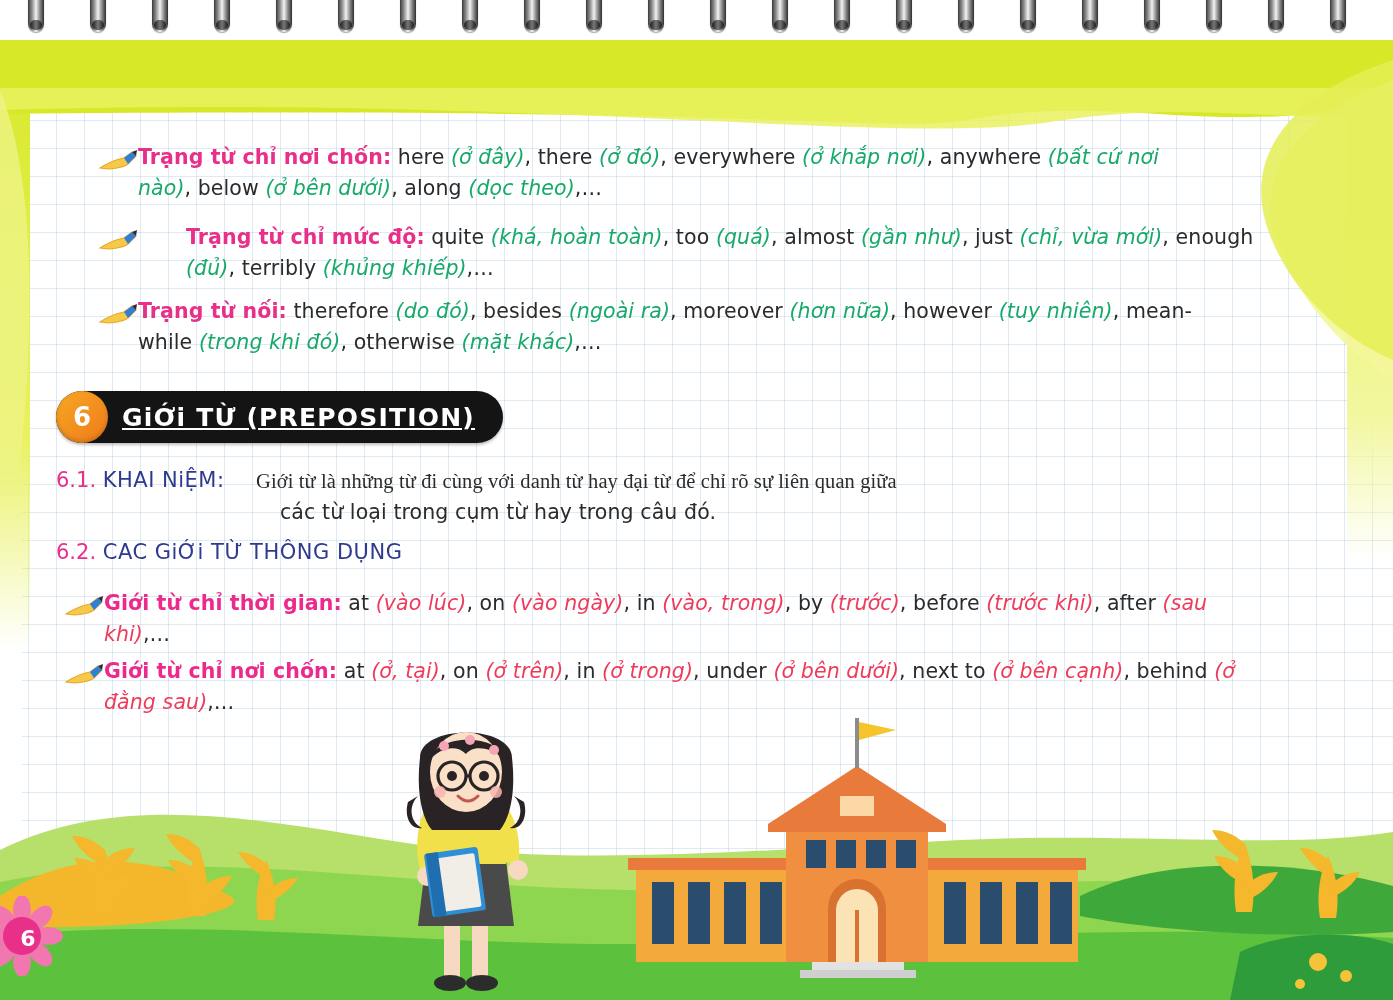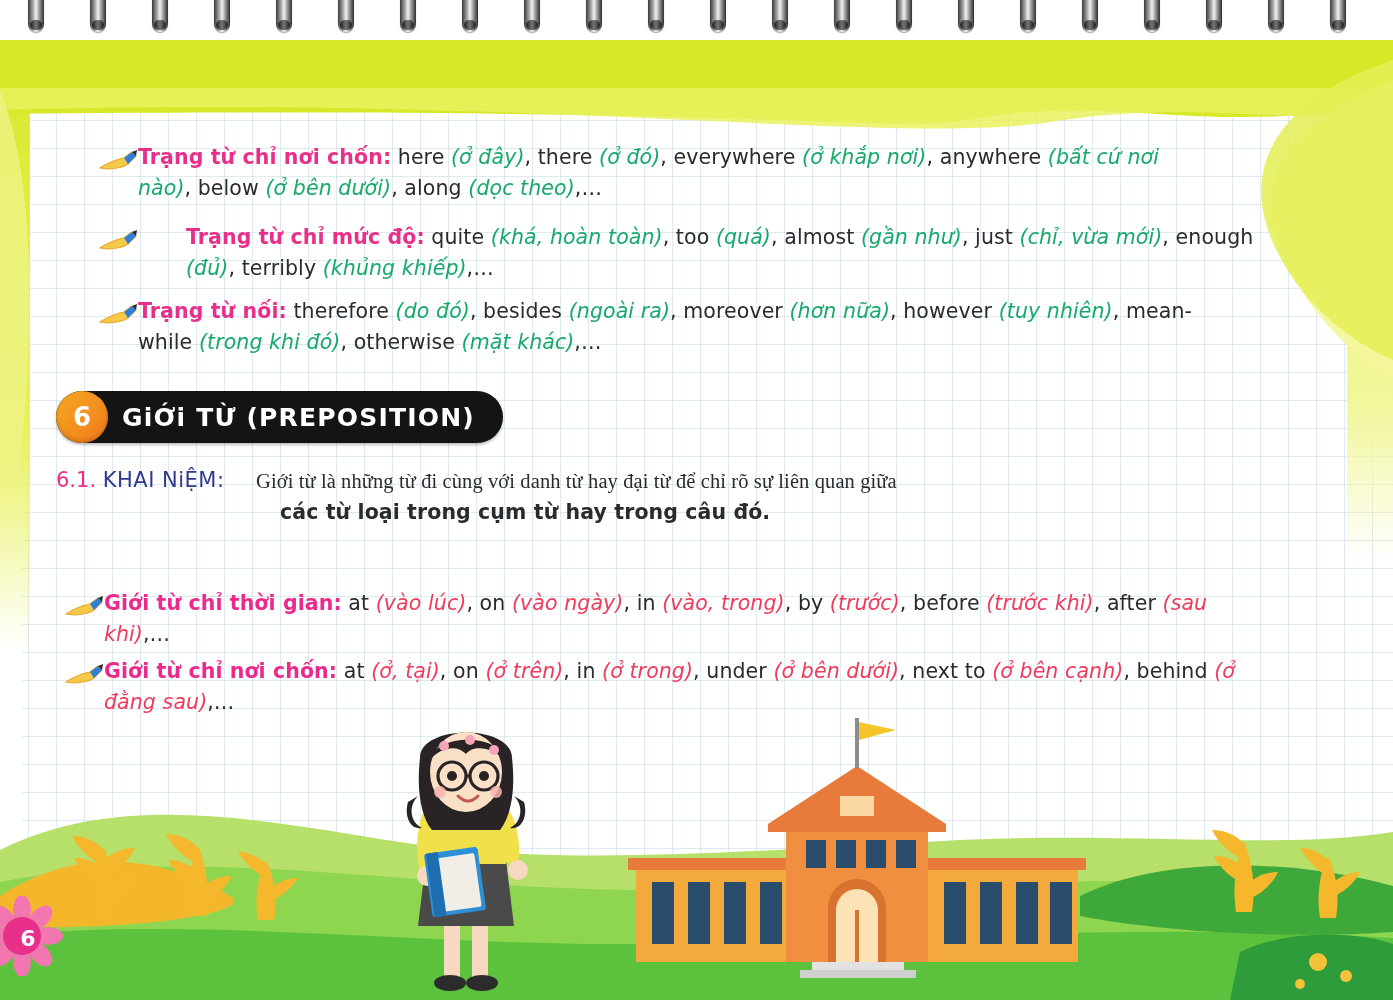--- a/index.html
+++ b/index.html
@@ -93,21 +93,21 @@
     box-shadow: 0 2px 3px rgba(0,0,0,0.25);
   }
   .sec-num {
     width:52px; height:52px; border-radius:50%;
     background:linear-gradient(135deg,#f7a823,#ef7a1b);
     color:#ffffff; font-weight:bold; font-size:26px;
     display:flex; align-items:center; justify-content:center;
     margin-right:14px; box-shadow:inset 0 -2px 4px rgba(0,0,0,0.18);
   }
   .sec-title {
-    color:#ffffff; font-size:25px; font-weight:bold; letter-spacing:1.2px;
+    color:#ffffff; font-size:25px; font-weight:bold; letter-spacing:1.2px;text-decoration:underline;
   }
 
   .sub-head { position:absolute; font-size:21px; font-weight:normal; }
   .sub-num { color:#e8308a; }
   .sub-txt { color:#2f3a8f; letter-spacing:0.5px; }
 
   .page-num {
     position:absolute; left:6px; bottom:40px; width:44px; height:44px;
     z-index:30; display:flex; align-items:center; justify-content:center;
     color:#ffffff; font-weight:bold; font-size:22px;
@@ -360,22 +360,26 @@
     <div class="sec-pill">
       <div class="sec-num">6</div>
       <div class="sec-title">GiỚi TỪ (PREPOSITION)</div>
     </div>
 
     <div class="sub-head" style="left:56px; top:468px;">
       <span class="sub-num">6.1.</span>
       <span class="sub-txt">KHAI NiỆM:</span>
     </div>
     <div class="ln t-dark" style="position:absolute; left:256px; top:466px; width:1040px;font-family:Liberation Serif, serif;">Giới từ là những từ đi cùng với danh từ hay đại từ để chỉ rõ sự liên quan giữa</div>
-    <div class="ln t-dark" style="position:absolute; left:280px; top:497px; width:1040px;font-weight:bold;">các từ loại trong cụm từ hay trong câu đó.</div>
-
+    <div class="ln t-dark" style="position:absolute; left:280px; top:497px; width:1040px;">các từ loại trong cụm từ hay trong câu đó.</div>
+
+    <div class="sub-head" style="left:56px; top:540px;">
+      <span class="sub-num">6.2.</span>
+      <span class="sub-txt">CAC GiỚi TỪ THÔNG DỤNG</span>
+    </div>
 
     <div class="bullet-row" style="left:62px; top:588px; width:1260px;">
       <span class="pen-icon">
         <svg viewBox="0 0 42 26" width="42" height="26">
           <path d="M4,22 C10,18 18,14 28,12 L36,6 L40,10 L32,18 C26,22 14,24 4,22 Z" fill="#f7c948" stroke="#e8a92b" stroke-width="1.2"></path>
           <path d="M28,12 L36,6 L40,10 L32,18 Z" fill="#2f7fd6"></path>
           <path d="M36,6 L40,10 L41,4 Z" fill="#2b2b2b"></path>
         </svg>
       </span>
       <div class="ln" style="flex:1;">

